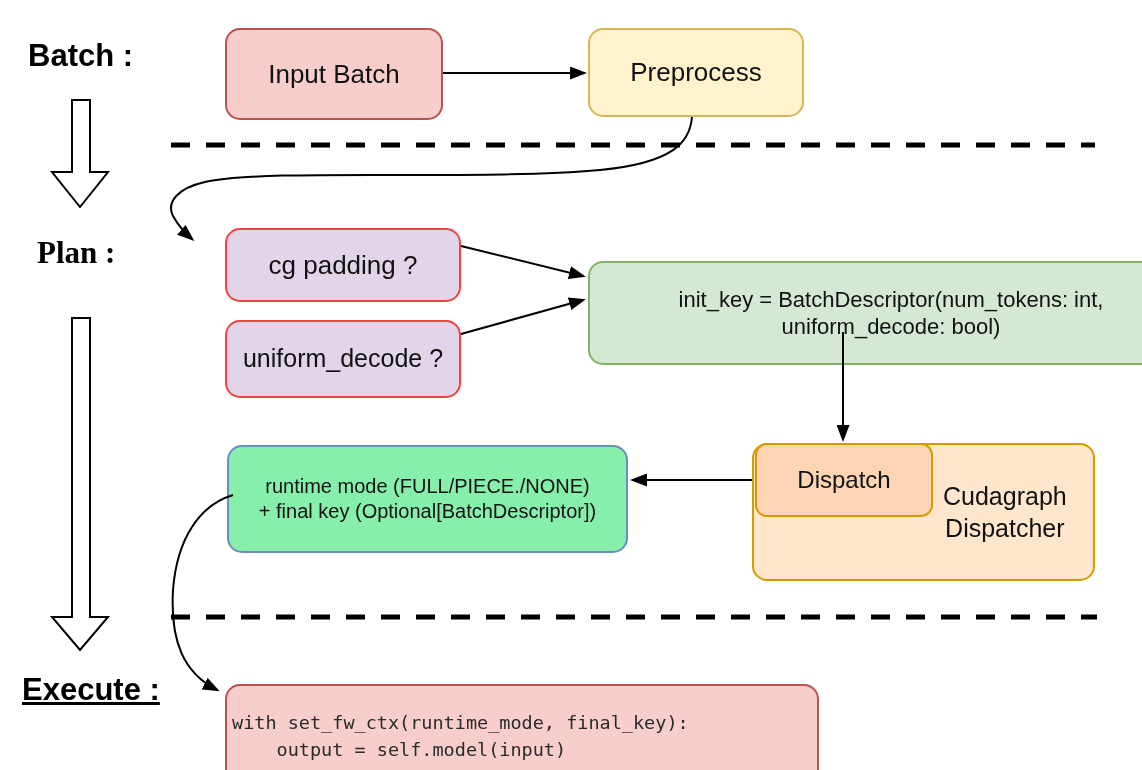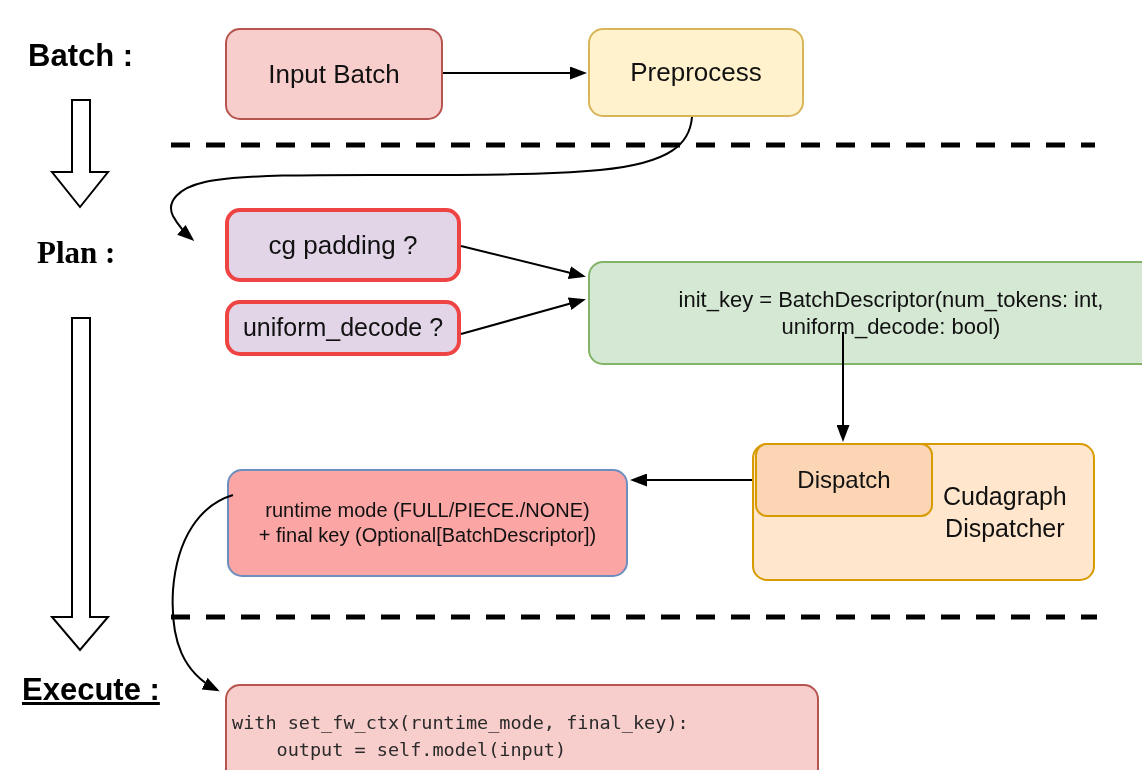--- a/index.html
+++ b/index.html
@@ -24,30 +24,30 @@
     display:flex;
     align-items:center;
     justify-content:center;
     text-align:center;
     color:#111111;
     white-space:pre-line;
     line-height:1.25;
   }
   .red    {background:#f8cecc;border:2px solid #b85450;}
   .yellow {background:#fff2cc;border:2px solid #d6b656;}
-  .purple {background:#e1d5e7;border:4px solid #ef4444;}
+  .purple {background:#e1d5e7;border:2px solid #ef4444;margin-top:20px;}
   .green  {background:#d5e8d4;border:2px solid #82b366;}
-  .blue   {background:#fca5a5;border:2px solid #6c8ebf;margin-top:24px;}
+  .blue   {background:#86efac;border:2px solid #6c8ebf;}
   .orange {background:#ffe6cc;border:2px solid #d79b00;}
   .peach  {background:#fbd5b4;border:2px solid #d79b00;}
 
   #node-input-batch    {left:225px;top:28px;width:218px;height:92px;font-size:26px;}
   #node-preprocess     {left:588px;top:28px;width:216px;height:89px;font-size:26px;}
   #node-cg-padding     {left:225px;top:208px;width:236px;height:74px;font-size:26px;}
-  #node-uniform-decode {left:225px;top:300px;width:236px;height:56px;font-size:25px;}
+  #node-uniform-decode {left:225px;top:300px;width:236px;height:78px;font-size:25px;}
   #node-init-key       {left:588px;top:228px;width:606px;height:104px;font-size:22px;margin-top:33px;}
   #node-cudagraph      {left:752px;top:443px;width:343px;height:138px;padding-left:35px;}
   #cudagraph-label{
     position:absolute;left:48%;top:0;width:52%;height:100%;
     display:flex;align-items:center;justify-content:center;
     font-size:25px;white-space:pre-line;text-align:center;line-height:1.3;
   }
   #node-dispatch       {left:755px;top:443px;width:178px;height:74px;font-size:24px;border-radius:12px;}
   #node-runtime        {left:227px;top:445px;width:401px;height:108px;font-size:20px;}
   #node-execute-code{

